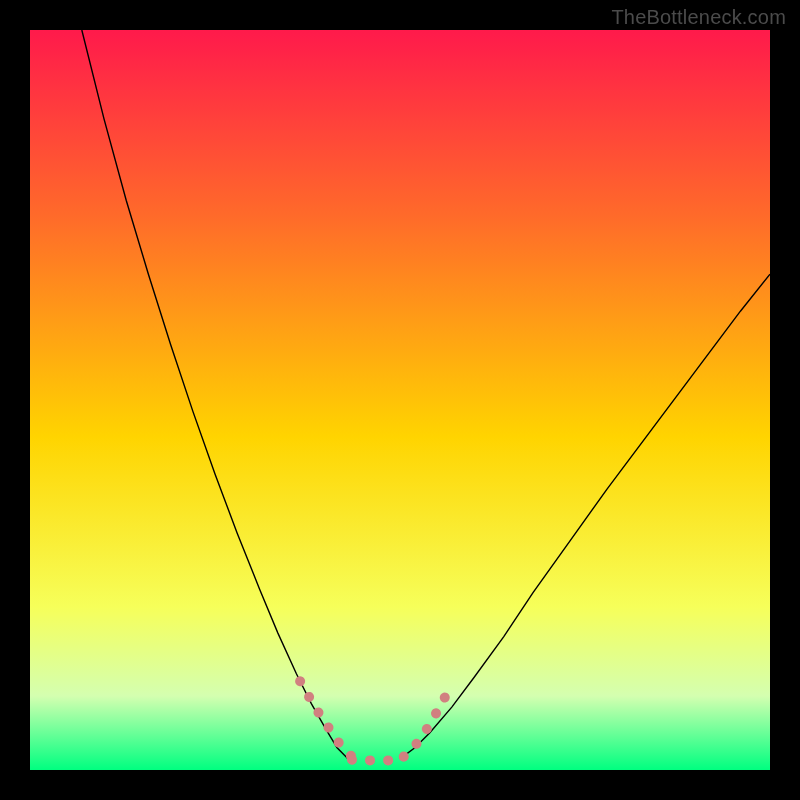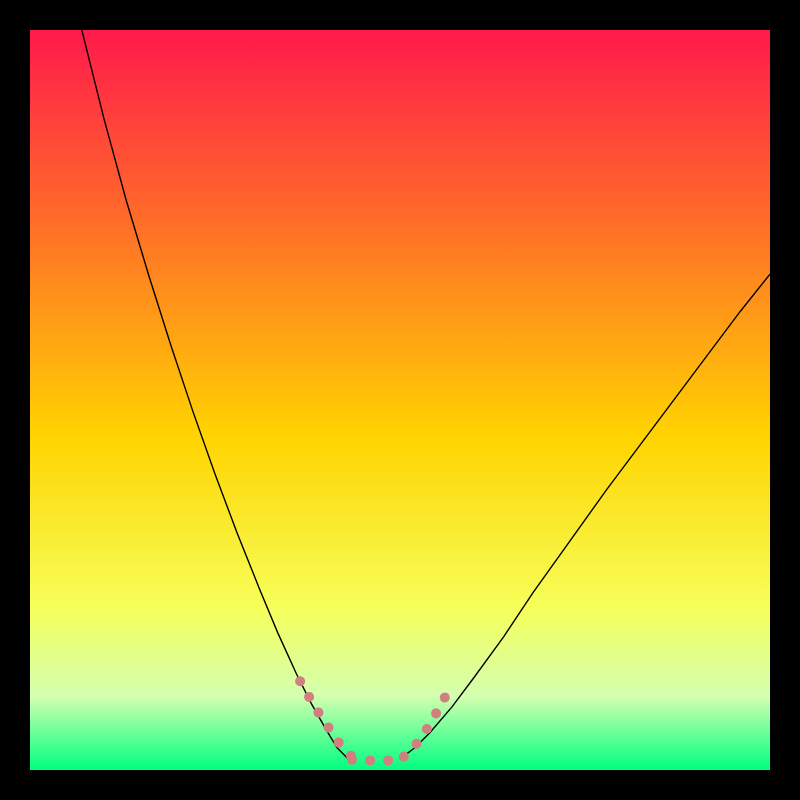--- a/index.html
+++ b/index.html
@@ -33,20 +33,21 @@
     letter-spacing: 0.2px;
     user-select: none;
   }
   svg { display: block; }
 </style>
 </head>
 <body>
 
 <div class="frame">
 
+  <div class="watermark">TheBottleneck.com</div>
 
   <div class="plot">
     <svg id="chart-svg" width="740" height="740" viewBox="0 0 740 740">
       <defs>
         <linearGradient id="bg-grad" x1="0" y1="0" x2="0" y2="1">
             <stop offset="0%" stop-color="#ff1a4b"></stop>
             <stop offset="25%" stop-color="#ff6a2a"></stop>
             <stop offset="55.00000000000001%" stop-color="#ffd400"></stop>
             <stop offset="78%" stop-color="#f6ff5a"></stop>
             <stop offset="90%" stop-color="#d4ffb0"></stop>

